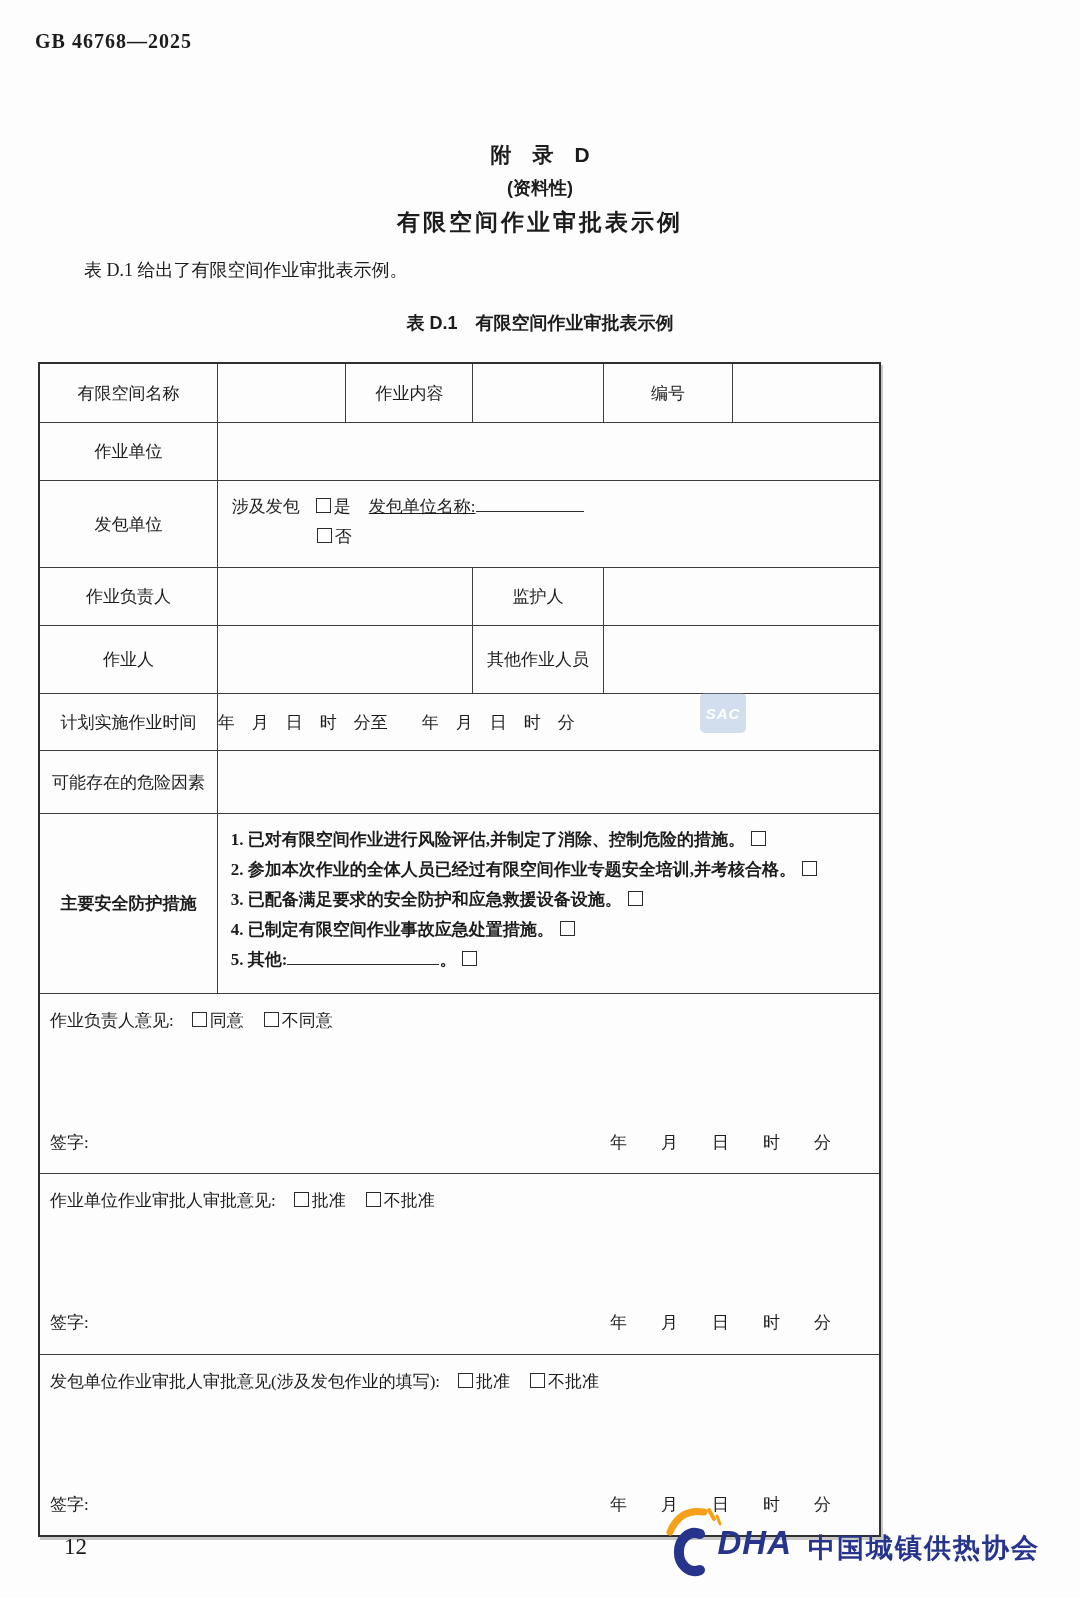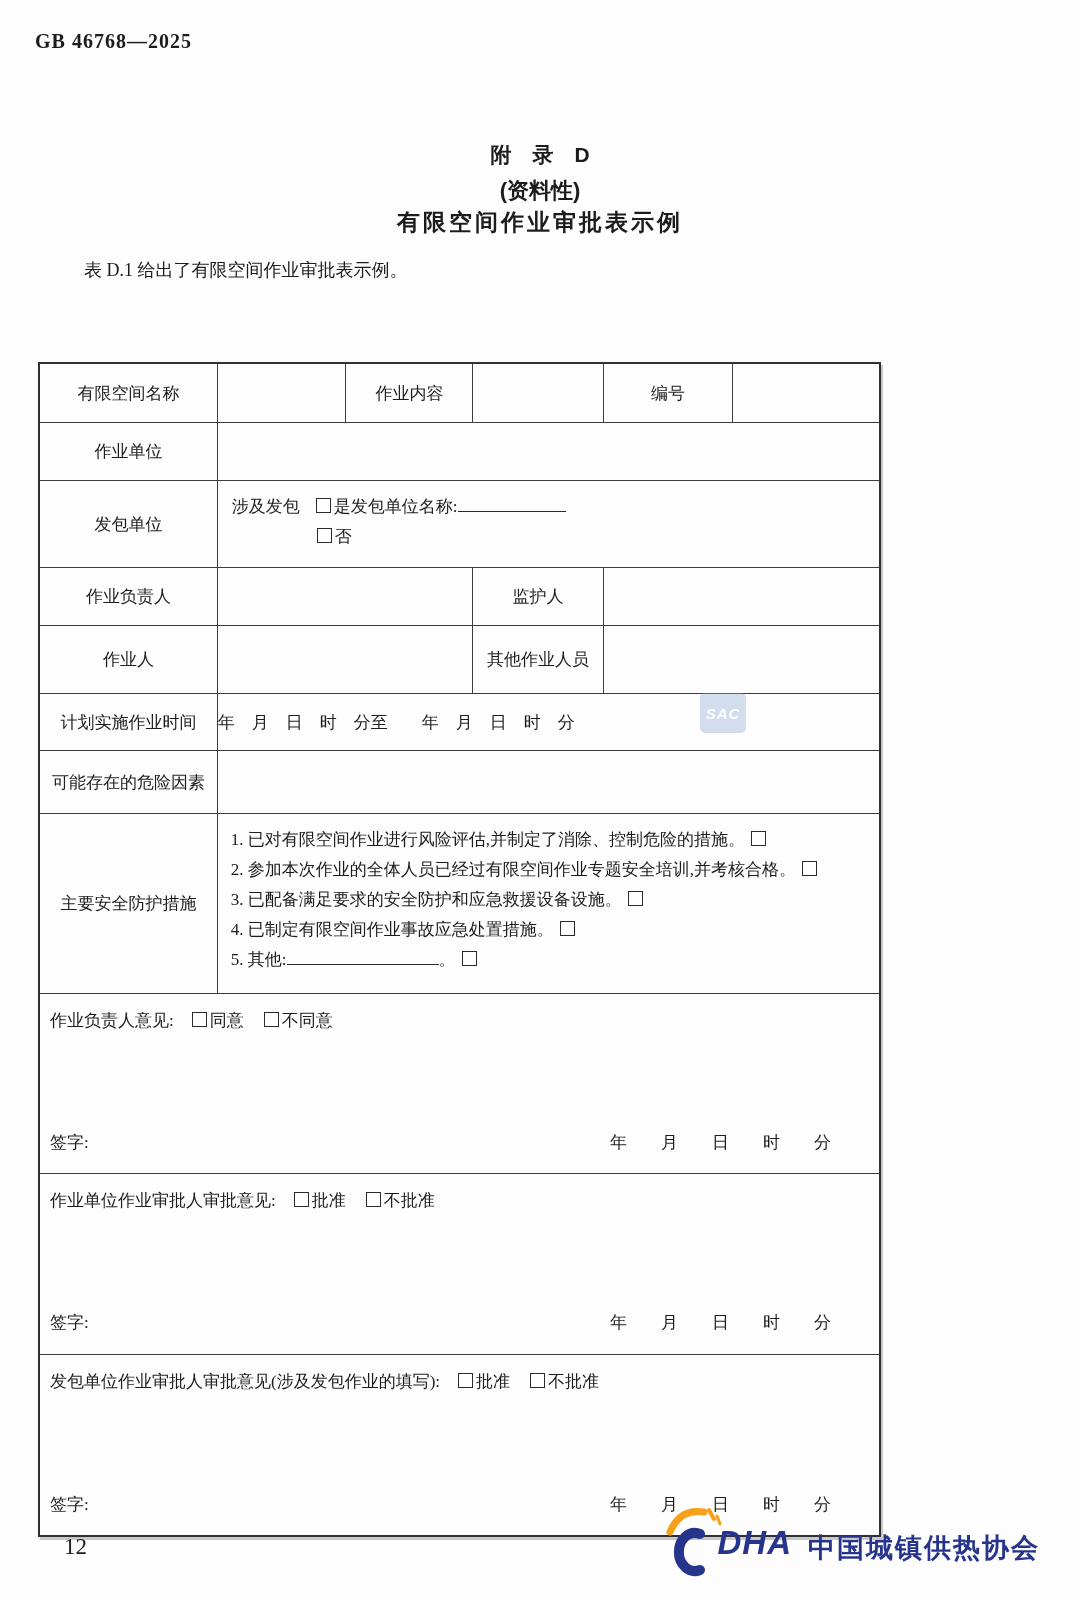--- a/index.html
+++ b/index.html
@@ -14,21 +14,21 @@
   }
   .std-code{
     position:absolute;left:35px;top:30px;
     font-weight:bold;font-size:20px;letter-spacing:1px;
   }
   .ttl{
     position:absolute;left:0;width:100%;text-align:center;
     font-family:"Liberation Sans","DejaVu Sans",sans-serif;font-weight:bold;
   }
   .t1{top:141px;font-size:21px;}
-  .t2{top:176px;font-size:22px;}
+  .t2{top:176px;font-size:18px;}
   .t3{top:207px;font-size:23px;letter-spacing:3px;}
   .intro{
     position:absolute;top:258px;left:38px;right:38px;margin:0;
     font-size:18px;text-indent:46px;
   }
   .caption{
     position:absolute;top:311px;left:0;width:100%;text-align:center;
     font-family:"Liberation Sans","DejaVu Sans",sans-serif;font-weight:bold;font-size:18px;
   }
   table.form{
@@ -41,38 +41,38 @@
   }
   table.form td{border:1.4px solid #3d3d3d;padding:0;}
   td.lbl{text-align:center;vertical-align:middle;}
   tr.r1 td{height:58px;}
   tr.r2 td{height:57px;}
   tr.r3 td{height:86px;}
   tr.r4 td{height:57px;}
   tr.r5 td{height:67px;}
   tr.r6 td{height:56px;}
   tr.r7 td{height:62px;}
-  tr.r8 td{height:179px;}
+  tr.r8 td{height:179px;font-weight:bold;}
   tr.r9 td{height:179px;}
   tr.r10 td{height:180px;}
   tr.r11 td{height:180px;}
   .cb{
     display:inline-block;width:13px;height:13px;
     border:1.5px solid #2b2b2b;background:#fff;
     vertical-align:-1px;
   }
   .cb + span{margin-left:3px;}
   .ul{display:inline-block;border-bottom:1.3px solid #2b2b2b;height:15px;vertical-align:baseline;}
   .w110{width:108px;}
   .w150{width:152px;}
   td.fabao{vertical-align:top;}
   .fabao .line{padding-left:14px;line-height:30px;}
   .fabao .line1{padding-top:11px;}
   .fabao .m16{margin-left:16px;}
-  .fabao .m20{}
+  .fabao .m20{margin-left:18px;text-decoration:underline;}
   .fabao .line2{padding-left:99px;}
   td.time-val{vertical-align:middle;padding-left:44px;}
   td.measures{vertical-align:top;}
   .measures .m-item{padding-left:13px;line-height:30px;}
   .measures .m-first{padding-top:11px;}
   .cb-after{margin-left:6px;}
   td.sec{vertical-align:top;}
   .secwrap{
     display:flex;flex-direction:column;justify-content:space-between;
     height:146px;padding:14px 0 12px 10px;
@@ -115,20 +115,21 @@
 <div class="page">
 
   <div class="std-code">GB 46768—2025</div>
 
   <div class="ttl t1">附　录　D</div>
   <div class="ttl t2">(资料性)</div>
   <div class="ttl t3">有限空间作业审批表示例</div>
 
   <p class="intro">表 D.1 给出了有限空间作业审批表示例。</p>
 
+  <div class="caption">表 D.1　有限空间作业审批表示例</div>
 
   <table class="form">
     <colgroup>
       <col style="width:21.2%">
         <col style="width:15.3%">
         <col style="width:15.1%">
       <col style="width:15.5%">
         <col style="width:15.4%">
         <col style="width:17.5%">
     </colgroup>

